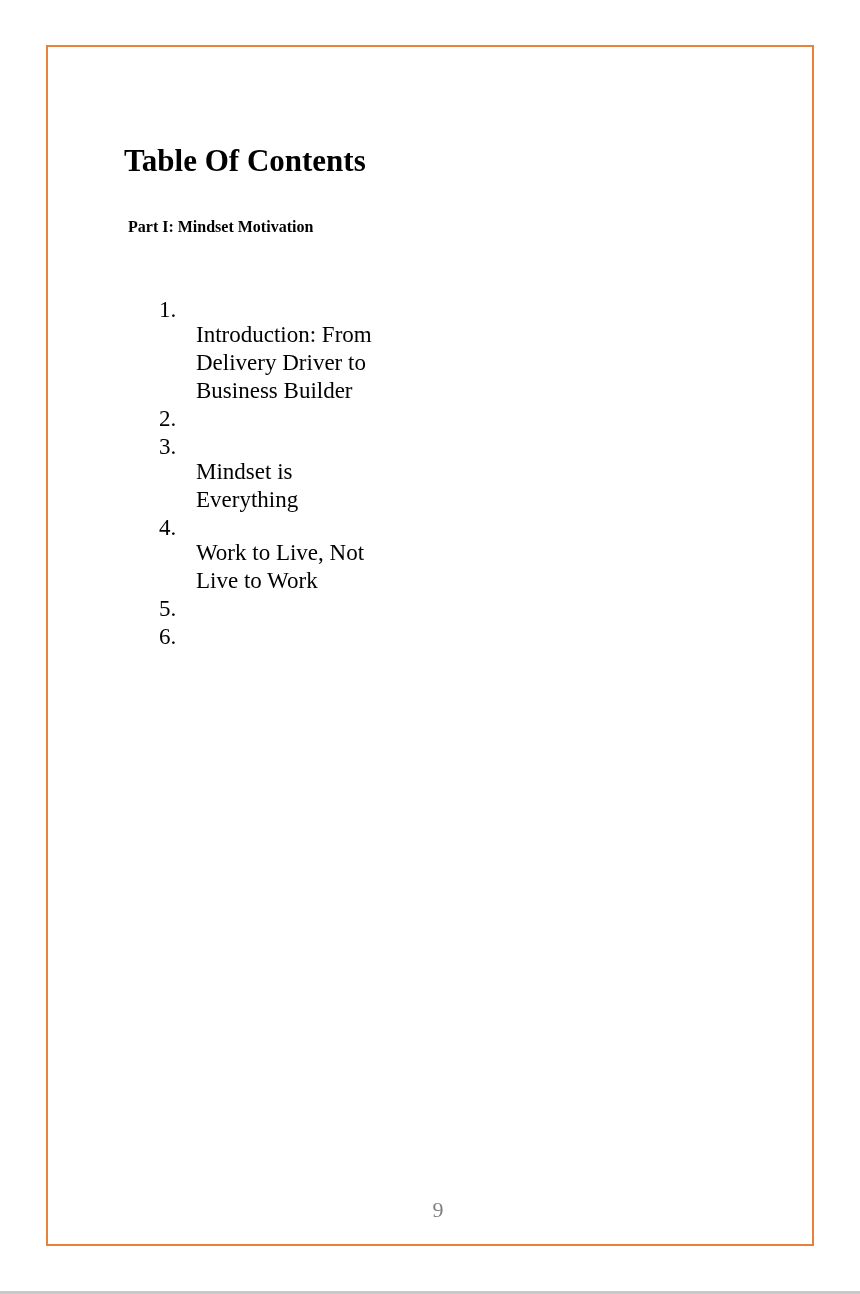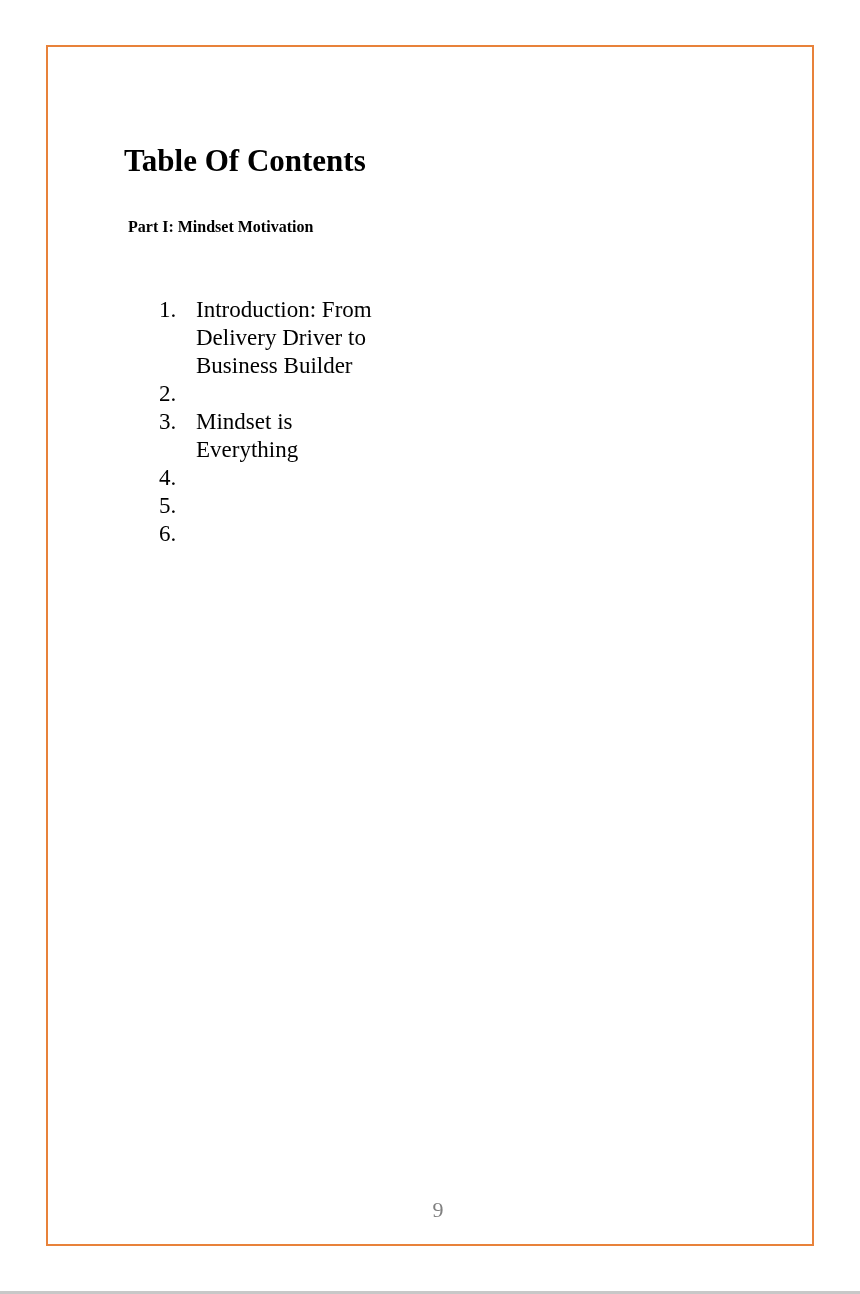--- a/index.html
+++ b/index.html
@@ -62,20 +62,21 @@
     .toc-num {
       width: 72px;
       text-align: left;
       padding-left: 35px;
       box-sizing: border-box;
       flex: 0 0 72px;
     }
     .toc-text {
       width: 200px;
       flex: 0 0 200px;
+      margin-top: 25px;
     }
     .page-number {
       position: absolute;
       left: 0;
       width: 876px;
       top: 1196px;
       text-align: center;
       font-size: 22px;
       line-height: 28px;
       color: #808080;
@@ -105,20 +106,21 @@
   </li>
   <li class="toc-item">
     <span class="toc-num">2.</span>
   </li>
   <li class="toc-item">
     <span class="toc-num">3.</span>
     <span class="toc-text">Mindset is Everything</span>
   </li>
   <li class="toc-item">
     <span class="toc-num">4.</span>
+    <span class="toc-text">Work to Live, Not Live to Work</span>
   </li>
   <li class="toc-item">
     <span class="toc-num">5.</span>
   </li>
   <li class="toc-item">
     <span class="toc-num">6.</span>
   </li>
 </ol>
 
 <div class="page-number">9</div>

